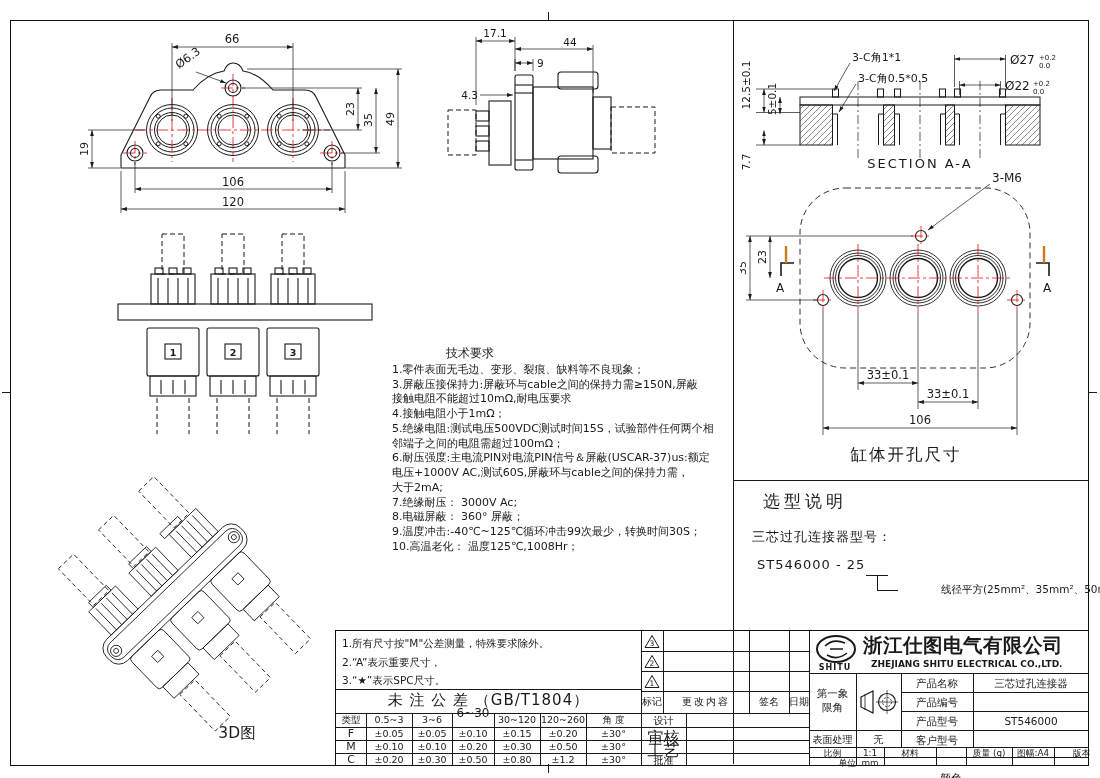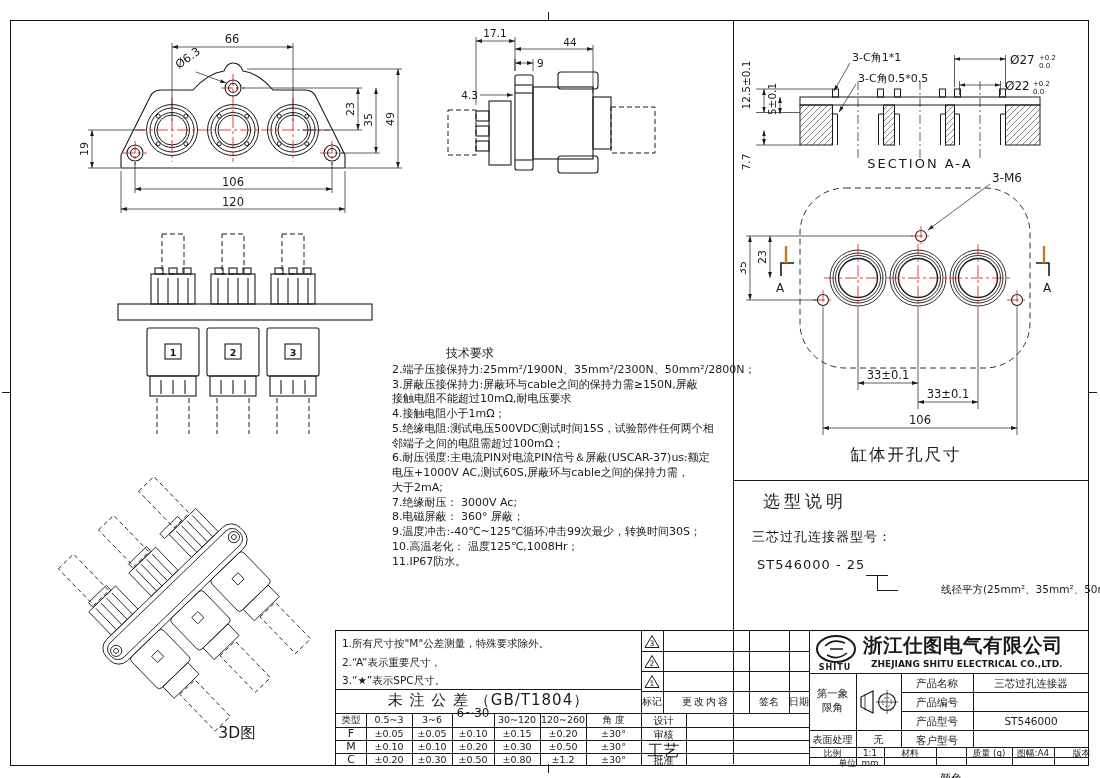--- a/index.html
+++ b/index.html
@@ -406,34 +406,33 @@
       <rect x="-107" y="122" width="34" height="82"></rect>
         <rect x="-17" y="122" width="34" height="82"></rect>
         <rect x="73" y="122" width="34" height="82"></rect>
     </g>
   </g>
   <text x="212" y="290" text-anchor="middle" font-size="15.5">3D图</text>
 </svg>
 
 <div class="abs" style="left:392px;top:346px;width:340px;">
   <div class="tech-line" style="padding-left:54px;font-size:12px;margin-bottom:2px;">技术要求</div>
-  <div class="tech-line">2.端子压接保持力:25mm²/1900N、35mm²/2300N、50mm²/2800N；</div>
+  <div class="tech-line">1.零件表面无毛边、变形、裂痕、缺料等不良现象；</div>
   <div class="tech-line">3.屏蔽压接保持力:屏蔽环与cable之间的保持力需≥150N,屏蔽</div>
   <div class="tech-line">接触电阻不能超过10mΩ,耐电压要求</div>
   <div class="tech-line">4.接触电阻小于1mΩ；</div>
   <div class="tech-line">5.绝缘电阻:测试电压500VDC测试时间15S，试验部件任何两个相</div>
   <div class="tech-line">邻端子之间的电阻需超过100mΩ；</div>
   <div class="tech-line">6.耐压强度:主电流PIN对电流PIN信号＆屏蔽(USCAR-37)us:额定</div>
   <div class="tech-line">电压+1000V AC,测试60S,屏蔽环与cable之间的保持力需，</div>
   <div class="tech-line">大于2mA;</div>
   <div class="tech-line">7.绝缘耐压： 3000V Ac;</div>
   <div class="tech-line">8.电磁屏蔽： 360° 屏蔽；</div>
   <div class="tech-line">9.温度冲击:-40℃~125℃循环冲击99次最少，转换时间30S；</div>
   <div class="tech-line">10.高温老化： 温度125℃,1008Hr；</div>
-  <div class="tech-line">11.IP67防水。</div>
 </div>
 
 <div class="abs" style="left:733px;top:480px;width:355px;height:150px;">
   <div class="lbl" style="left:30px;top:12px;font-size:17px;letter-spacing:4px;">选型说明</div>
   <div class="lbl" style="left:19px;top:50px;font-size:13px;letter-spacing:1px;">三芯过孔连接器型号：</div>
   <div class="lbl" style="left:24px;top:78px;font-size:13px;letter-spacing:1px;">ST546000 - 25</div>
   <div class="hl" style="left:133px;top:95px;width:22px;"></div>
   <div class="vl" style="left:144px;top:95px;height:15px;"></div>
   <div class="hl" style="left:144px;top:110px;width:21px;"></div>
   <div class="lbl" style="left:168px;top:103px;font-size:10.5px;margin-left:40px;">线径平方(25mm²、35mm²、50mm²)</div>
@@ -507,21 +506,21 @@
     </svg>
   <svg class="abs" style="left:308px;top:42.5px;" width="16" height="15">
       <path d="M8,1.5 L15,13.5 L1,13.5 Z" fill="none" stroke="#1a1a1a"></path>
       <text x="8" y="12" text-anchor="middle" font-size="7.5">1</text>
     </svg>
   <div class="lbl c" style="left:305px;top:65px;width:22px;font-size:10px;">标记</div>
   <div class="lbl c" style="left:327px;top:65px;width:86px;font-size:10px;letter-spacing:2px;">更改内容</div>
   <div class="lbl c" style="left:413px;top:65px;width:40px;font-size:10px;">签名</div>
   <div class="lbl c" style="left:453px;top:65px;width:20px;font-size:10px;">日期</div>
   <div class="lbl c" style="left:305px;top:84px;width:45px;font-size:10px;">设计</div>
-  <div class="lbl c" style="left:305px;top:97.5px;width:45px;font-size:10px;">审核</div>
+  <div class="lbl c" style="left:305px;top:97.5px;width:45px;font-size:16px;">审核</div>
   <div class="lbl c" style="left:305px;top:111px;width:45px;font-size:16px;font-family:Liberation Serif, serif;">工艺</div>
   <div class="lbl c" style="left:305px;top:124px;width:45px;font-size:10px;">批准</div>
 
   <div class="hl" style="left:473px;top:42px;width:280px;"></div>
   <div class="hl" style="left:565px;top:61px;width:188px;"></div>
   <div class="hl" style="left:565px;top:80px;width:188px;"></div>
   <div class="hl" style="left:473px;top:99px;width:280px;"></div>
   <div class="hl" style="left:473px;top:116px;width:280px;"></div>
   <div class="hl" style="left:473px;top:125.5px;width:280px;"></div>
   <div class="vl" style="left:520px;top:42px;height:93px;"></div>

